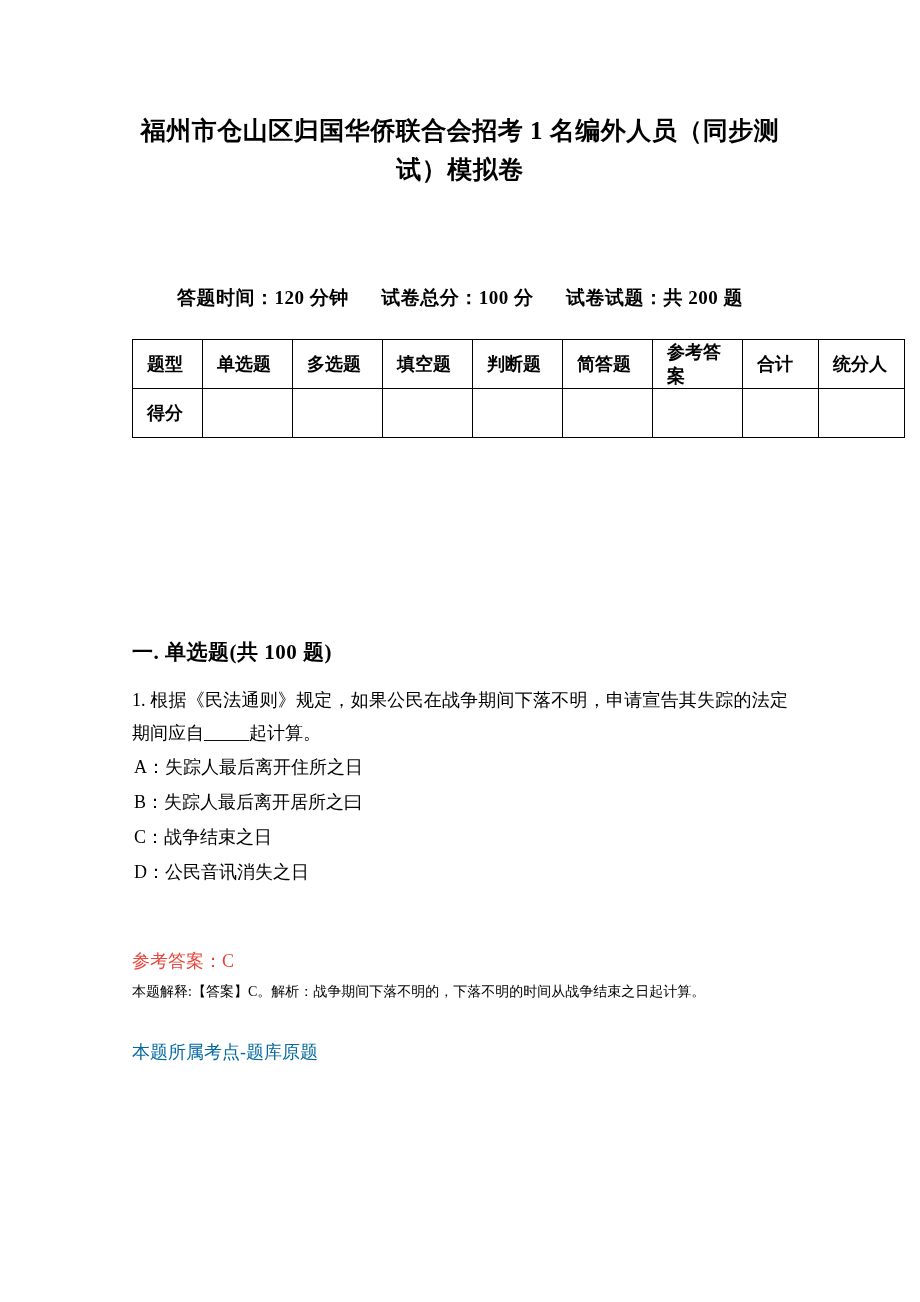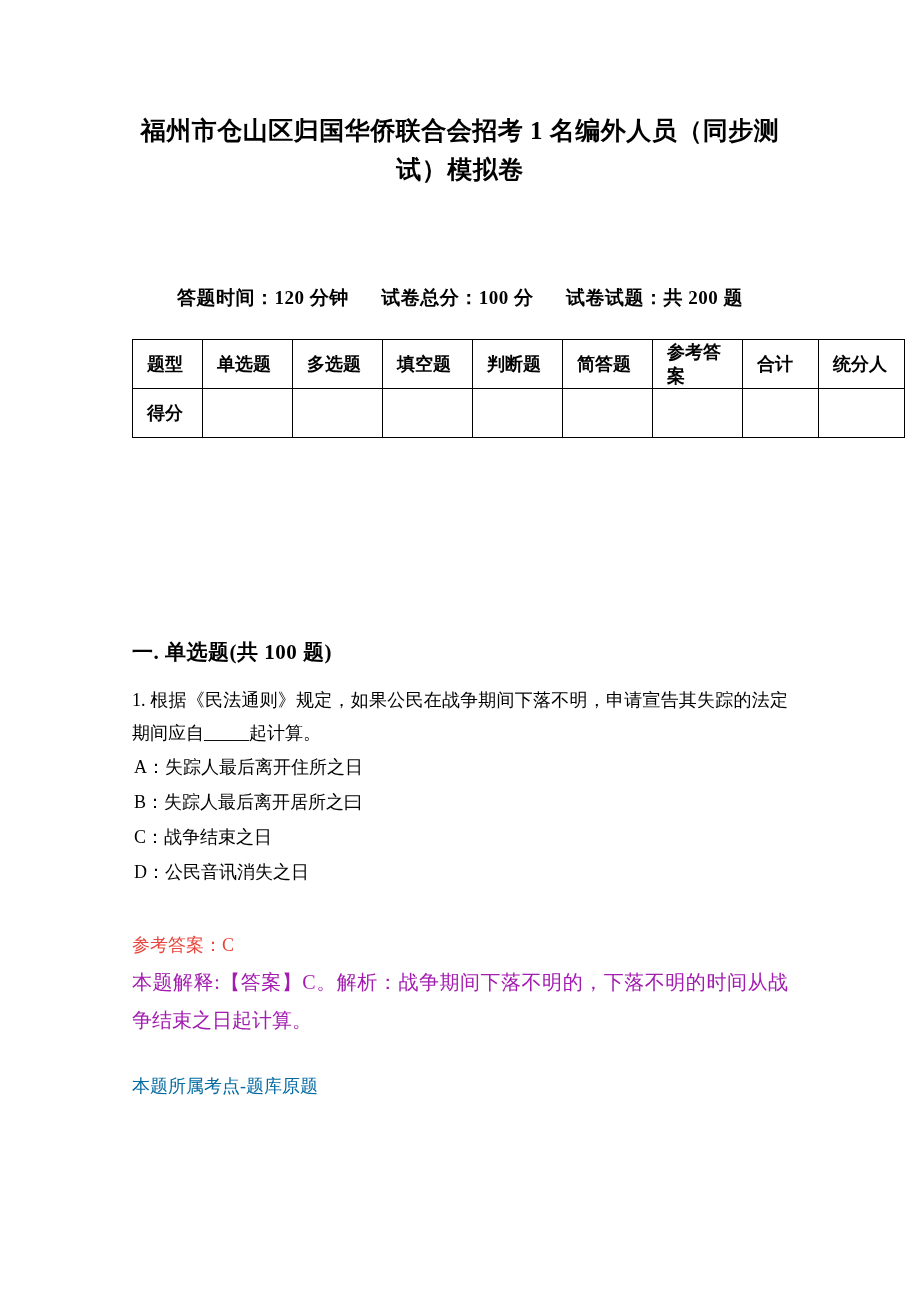--- a/index.html
+++ b/index.html
@@ -86,33 +86,33 @@
   .q-option {
     font-size: 18px;
     line-height: 1.95;
     padding-left: 2px;
   }
   .opt-key {
     display: inline-block;
     min-width: 26px;
   }
   .answer-block {
-    margin-top: 38px;
+    margin-top: 54px;
     color: #e8453c;
   }
   .answer-line {
     font-size: 18px;
     line-height: 1.9;
     color: #e8453c;
     text-align: justify;
   }
   .explain-line {
-    font-size: 20px;
+    font-size: 14px;
     line-height: 1.9;
-    color: #a21caf;
+    color: #000000;
     text-align: justify;
   }
   .kp-line {
     margin-top: 30px;
     font-size: 18px;
     line-height: 1.9;
     color: #0369a1;
   }
 </style>
 </head>

